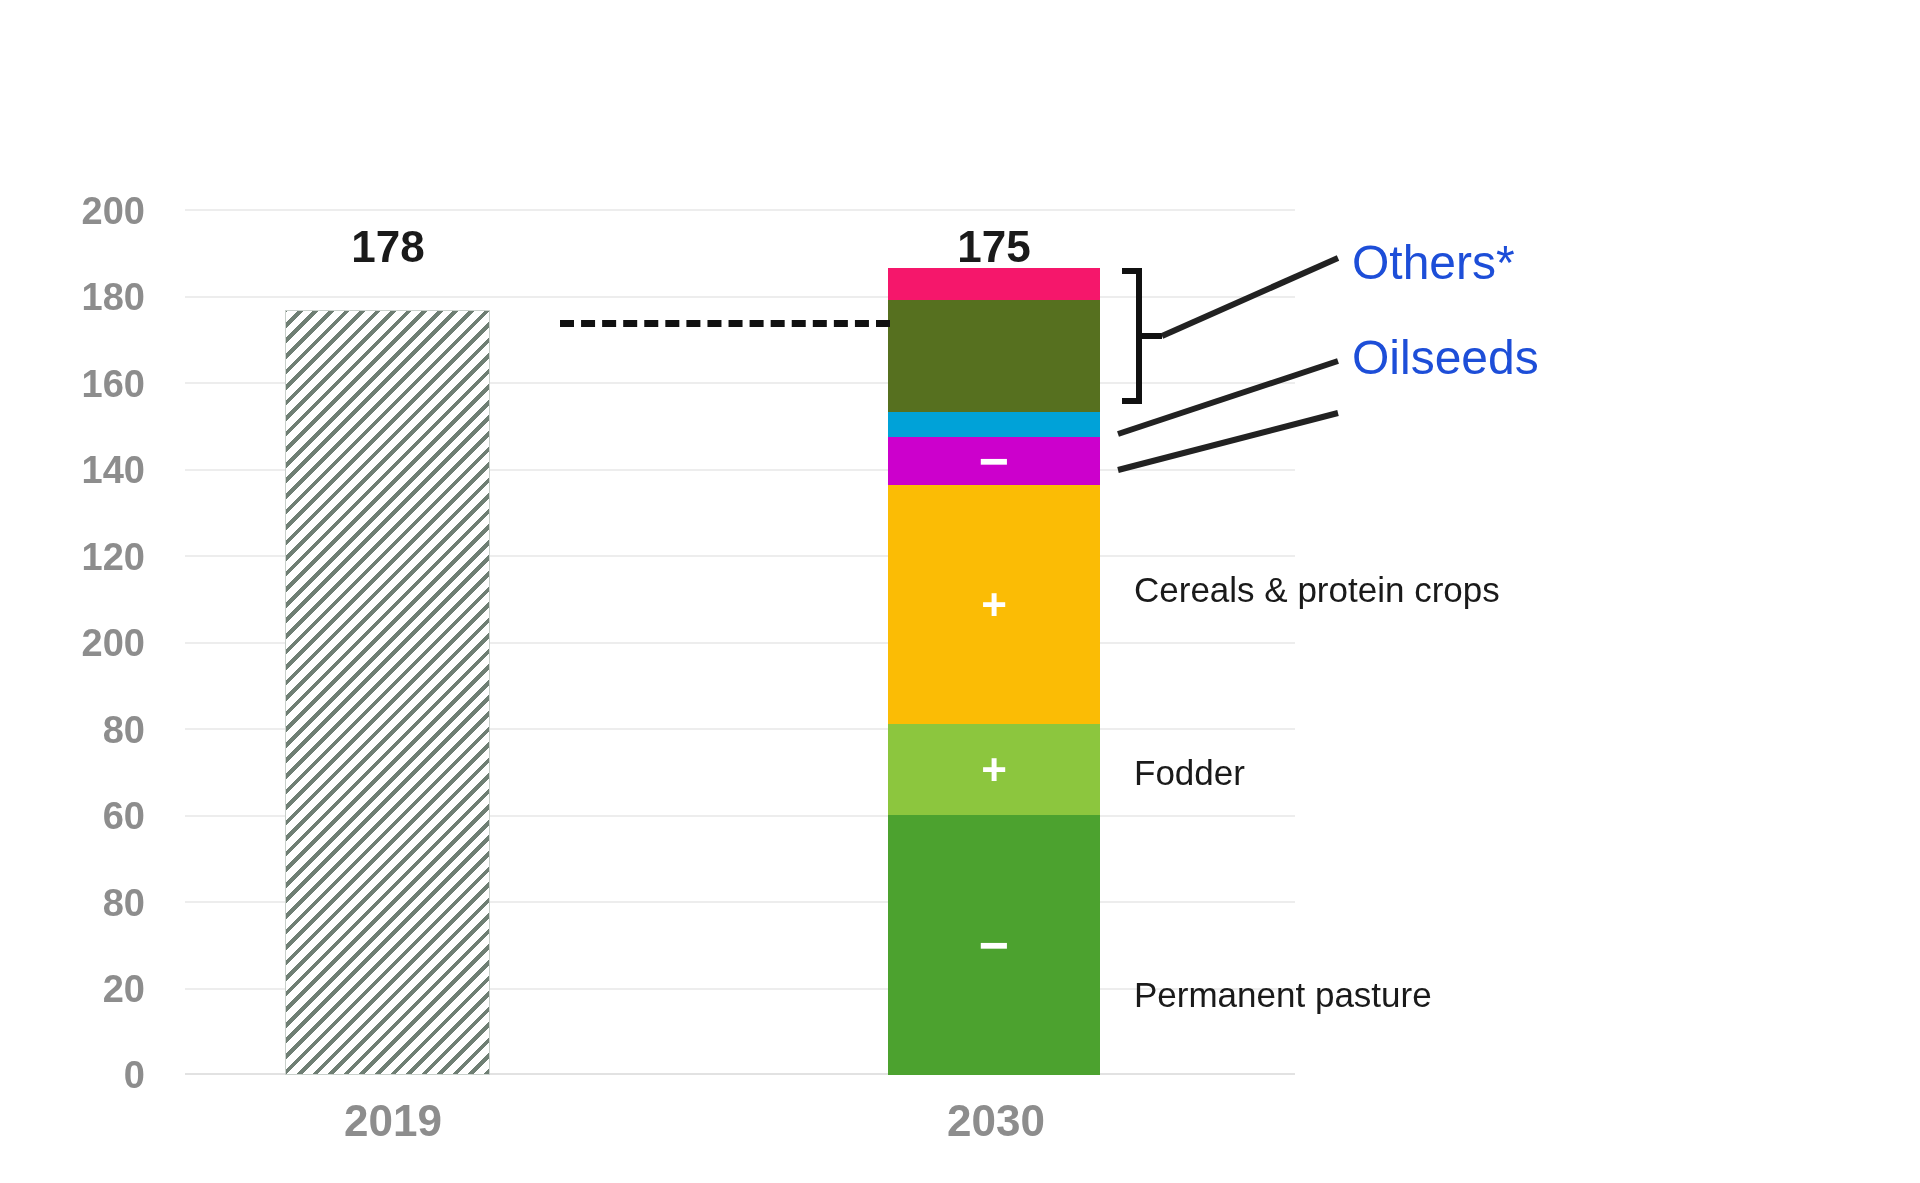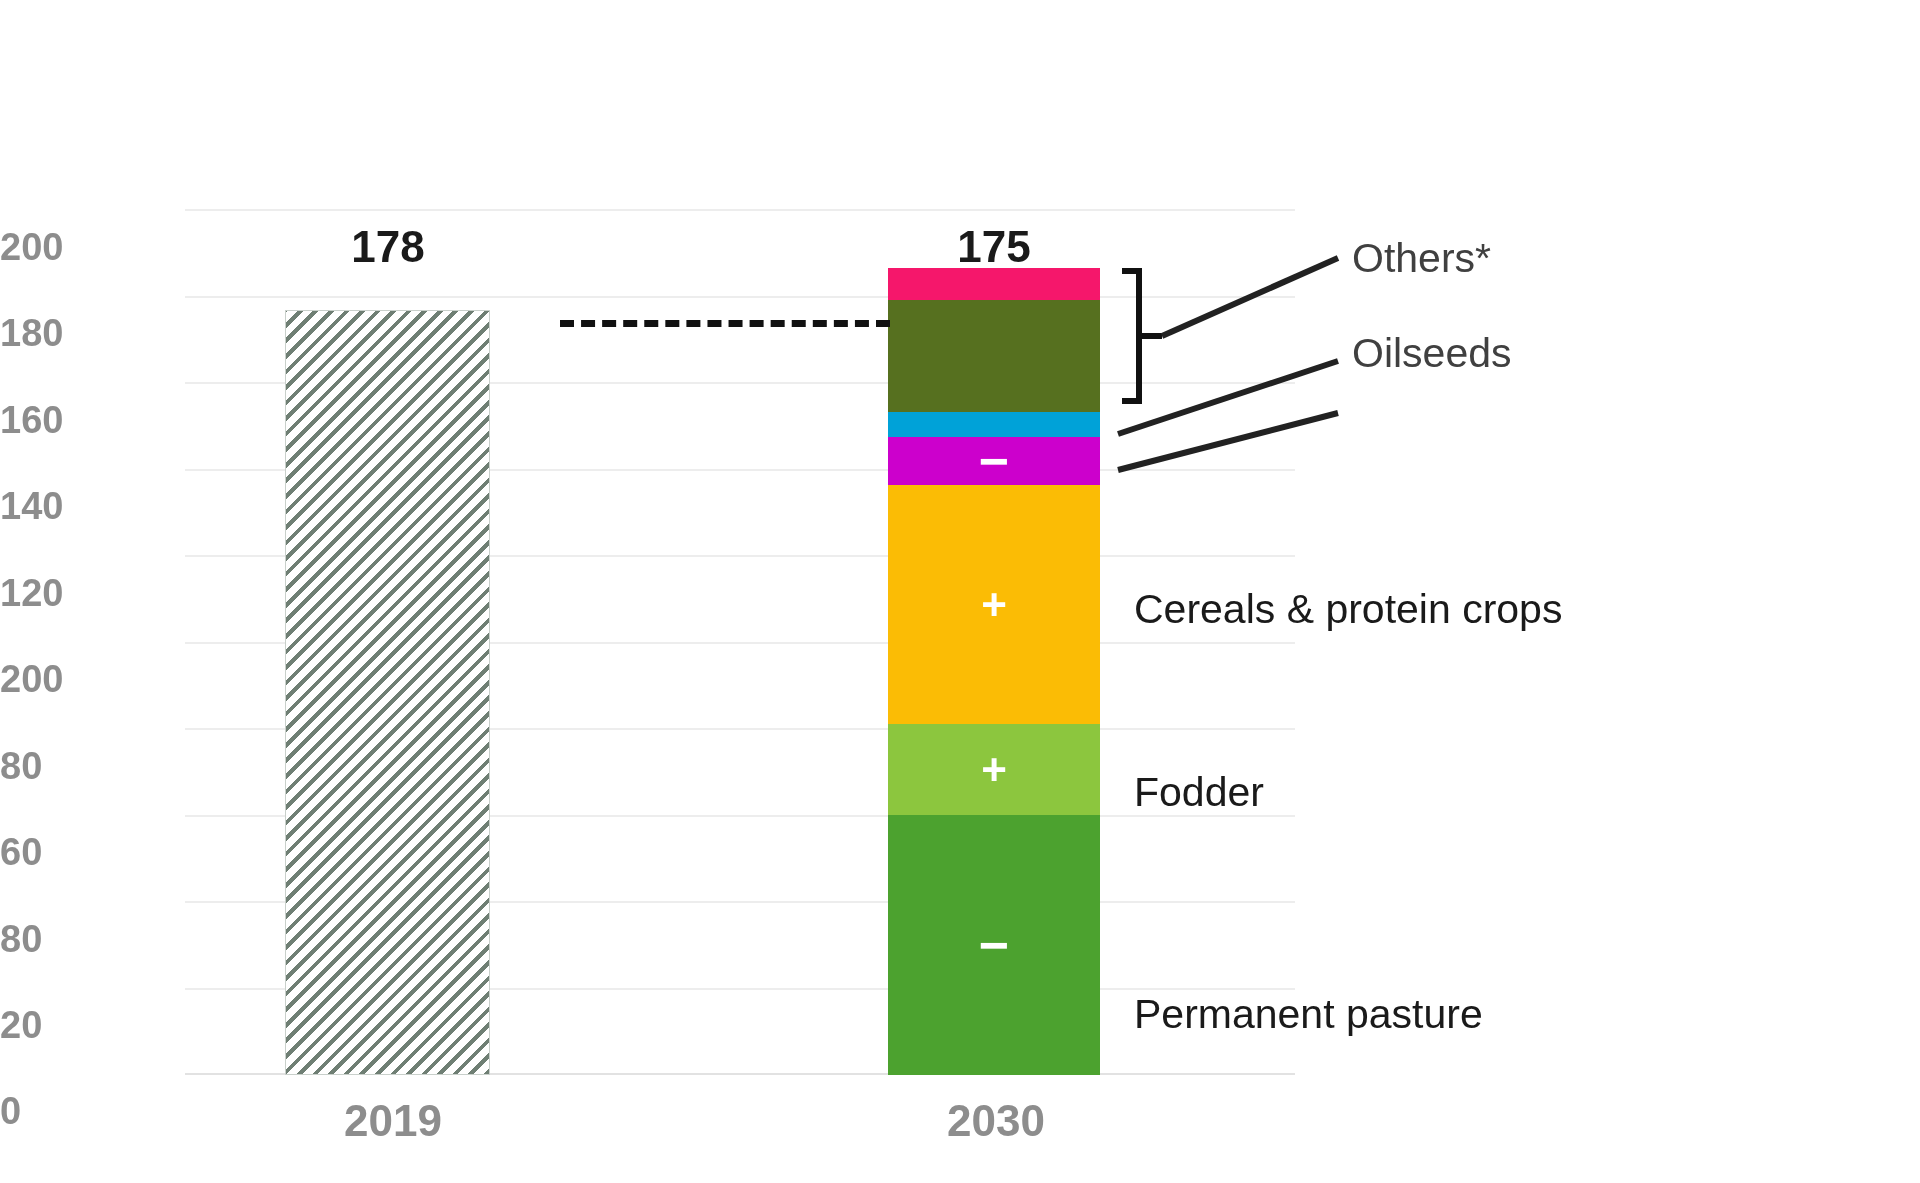--- a/index.html
+++ b/index.html
@@ -35,27 +35,26 @@
   .axis-baseline{
     position:absolute;left:0;width:100%;height:2px;
     background:#e2e2e2;bottom:0;
   }
 
   
   .ytick{
     position:absolute;
     right:1750px;
     width:120px;
-    text-align:left;
+    text-align:right;
     font-size:38px;
     font-weight:bold;
     color:#8d8d8d;
     transform:translateY(-50%);
     white-space:nowrap;
-    margin-top:36px;
   }
   .ylabels{position:absolute;left:0;top:0;width:170px;height:1183px;}
   .ylabels .ytick{right:auto;left:0;width:145px;}
 
   
   .xtick{
     position:absolute;
     top:1096px;
     font-size:44px;
     font-weight:bold;
@@ -117,30 +116,29 @@
   
   .dash-line{
     position:absolute;
     height:0;
     border-top:7px dashed #111111;
   }
 
   
   .callout{
     position:absolute;
-    font-size:41px;
-    color:#404040;
+    font-size:48px;
+    color:#1d4ed8;
     white-space:nowrap;
   }
   .inline-label{
     position:absolute;
-    font-size:41px;
+    font-size:35px;
     color:#1a1a1a;
     white-space:nowrap;
-    margin-top:16px;
   }
   svg.leaders{
     position:absolute;left:0;top:0;
     width:1920px;height:1183px;
     pointer-events:none;
   }
 </style>
 </head>
 <body>
 

